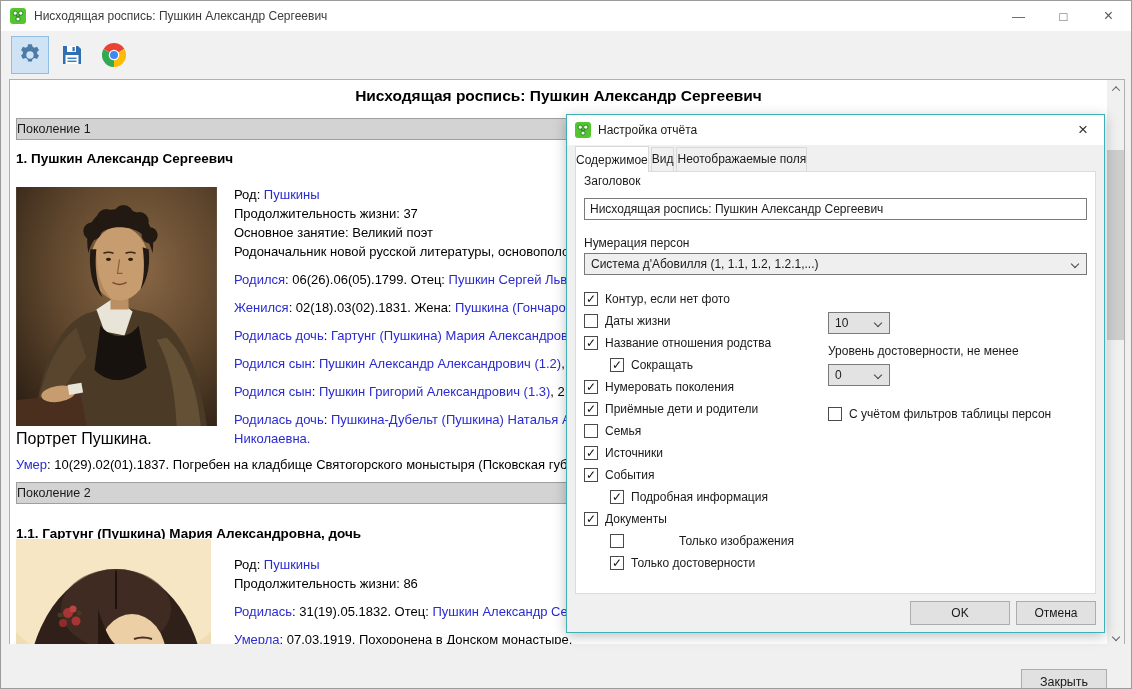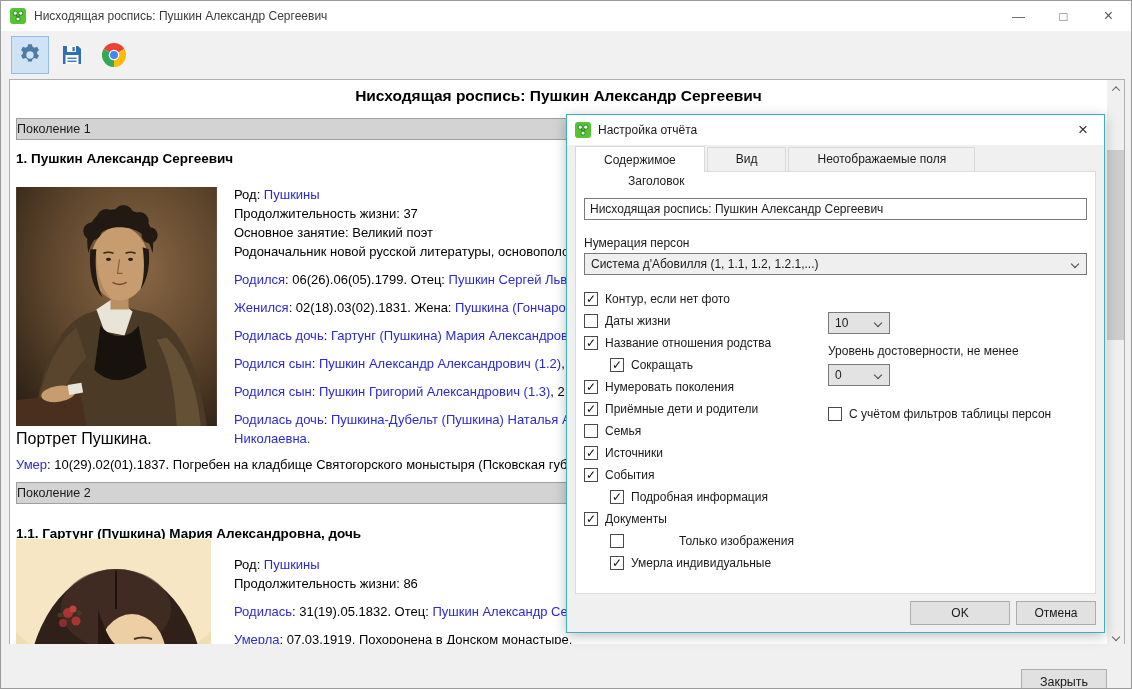--- a/index.html
+++ b/index.html
@@ -51,21 +51,21 @@
   
   .dialog { position:absolute; left:565px; top:113px; width:539px; height:519px;
     background:#f0f0f0; border:1px solid #3fafb8; box-shadow:0 3px 12px rgba(0,0,0,.25); z-index:10; }
   .dlg-titlebar { position:absolute; top:0; left:0; right:0; height:30px; background:#ffffff;
     display:flex; align-items:center; }
   .dlg-titlebar .app-ico { margin:0 7px 0 8px; width:16px; height:16px; }
   .dlg-ttl { font-size:12px; color:#1a1a1a; }
   .dlg-close { margin-left:auto; width:42px; height:30px; display:flex; align-items:center;
     justify-content:center; font-size:14px; color:#333; }
   .tabs { position:absolute; top:31px; left:8px; right:8px; height:25px; display:flex; align-items:flex-end; }
-  .tab { height:24px; padding:0 28px; font-size:12px; line-height:23px; background:#f0f0f0;
+  .tab { height:24px; padding:0 0; font-size:12px; line-height:23px; background:#f0f0f0;
     border:1px solid #d9d9d9; border-bottom:none; margin-right:2px; color:#1a1a1a; }
   .tab.active { height:26px; line-height:26px; background:#ffffff; position:relative; z-index:2;
     margin-bottom:-1px; }
   .tab-page { position:absolute; left:8px; right:8px; top:56px; bottom:38px; background:#ffffff;
     border:1px solid #dcdcdc; font-size:12px; color:#1a1a1a; }
   .fld-label { position:absolute; left:8px; font-size:12px; }
   .txt-input { position:absolute; left:8px; right:8px; height:22px; border:1px solid #7a7a7a;
     background:#fff; font-family:"Liberation Sans", sans-serif; font-size:12px; padding:0 5px; color:#1a1a1a; }
   .combo { position:absolute; height:22px; border:1px solid #7a7a7a; background:#efefef;
     font-size:12px; line-height:20px; padding:0 22px 0 6px; color:#1a1a1a; }
@@ -253,21 +253,21 @@
       <div class="dlg-close" style="font-size:17px;">×</div>
     </div>
 
     <div class="tabs">
       <div class="tab active">Содержимое</div>
       <div class="tab">Вид</div>
       <div class="tab">Неотображаемые поля</div>
     </div>
 
     <div class="tab-page">
-      <div class="fld-label" style="top:2px;margin-left:44px;">Заголовок</div>
+      <div class="fld-label" style="top:2px;">Заголовок</div>
       <input class="txt-input" style="top: 26px;" type="text" value="Нисходящая роспись: Пушкин Александр Сергеевич">
 
       <div class="fld-label" style="top:64px;">Нумерация персон</div>
       <div class="combo big" style="top:81px;">
         <span>Система д'Абовилля (1, 1.1, 1.2, 1.2.1,...)</span>
         <span class="chev down"></span>
       </div>
 
       <div class="cb-row" style="top:118px;">
           <span class="cb-box">✓</span>
@@ -312,21 +312,21 @@
       <div class="cb-row" style="top:338px;">
           <span class="cb-box">✓</span>
           <span>Документы</span>
         </div>
       <div class="cb-row ind" style="top:360px;gap:48px;">
           <span class="cb-box"></span>
           <span>Только изображения</span>
         </div>
       <div class="cb-row ind" style="top:382px;">
           <span class="cb-box">✓</span>
-          <span>Умерла индивидуальные</span>
+          <span>Только достоверности</span>
         </div>
 
       <div class="combo small" style="top:140px; left:252px; background:#e3e3e3;">
         <span>10</span>
         <span class="chev down"></span>
       </div>
       <div class="rlabel" style="top:172px;">Уровень достоверности, не менее</div>
       <div class="combo small" style="top:192px; left:252px; background:#e3e3e3;">
         <span>0</span>
         <span class="chev down"></span>

